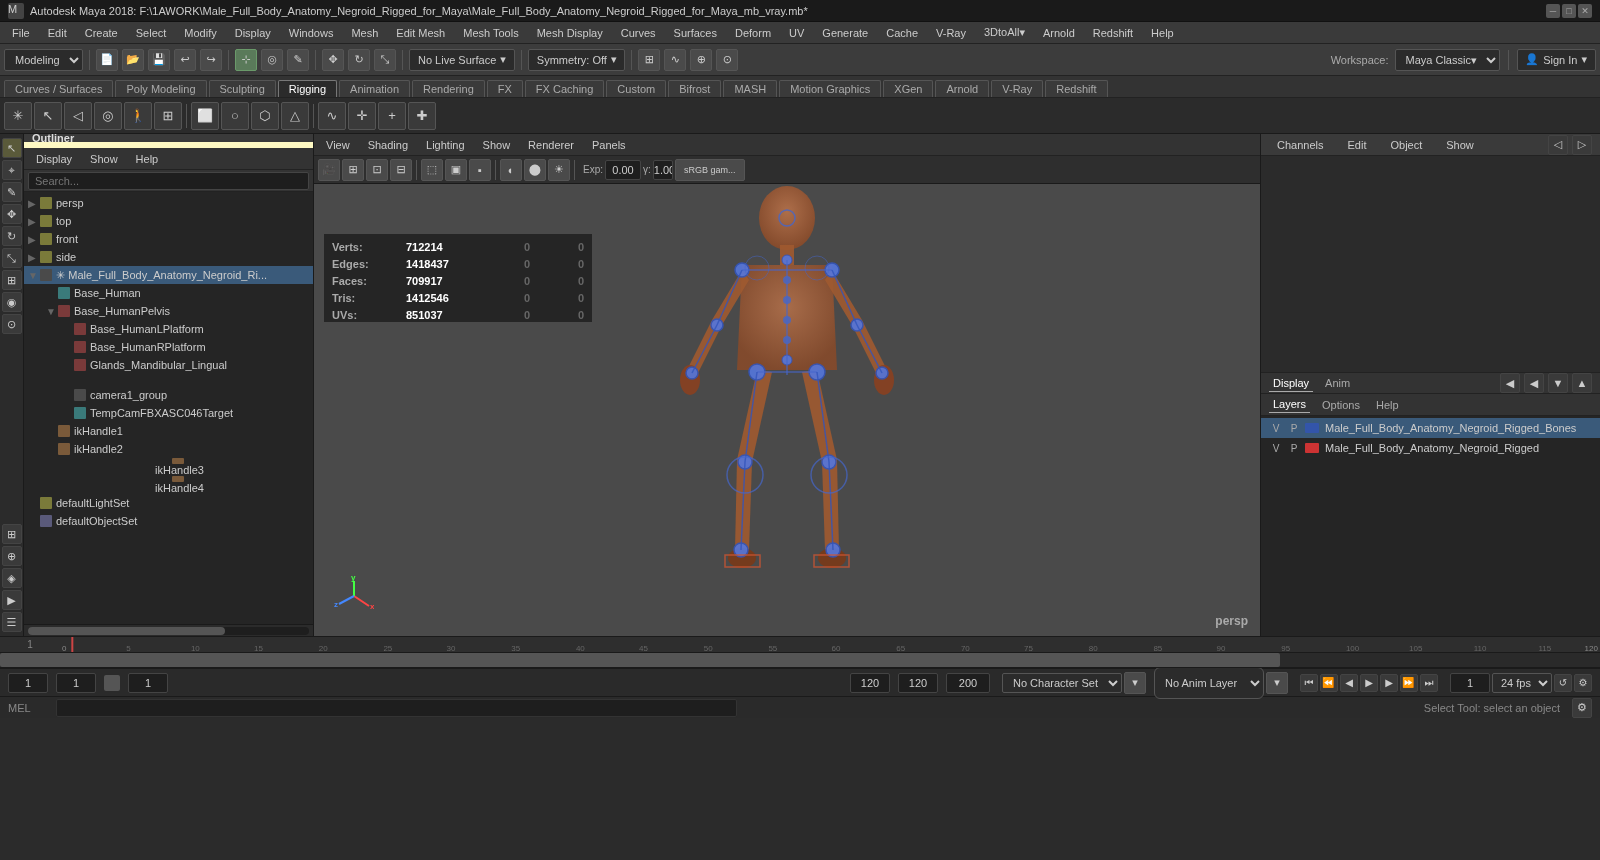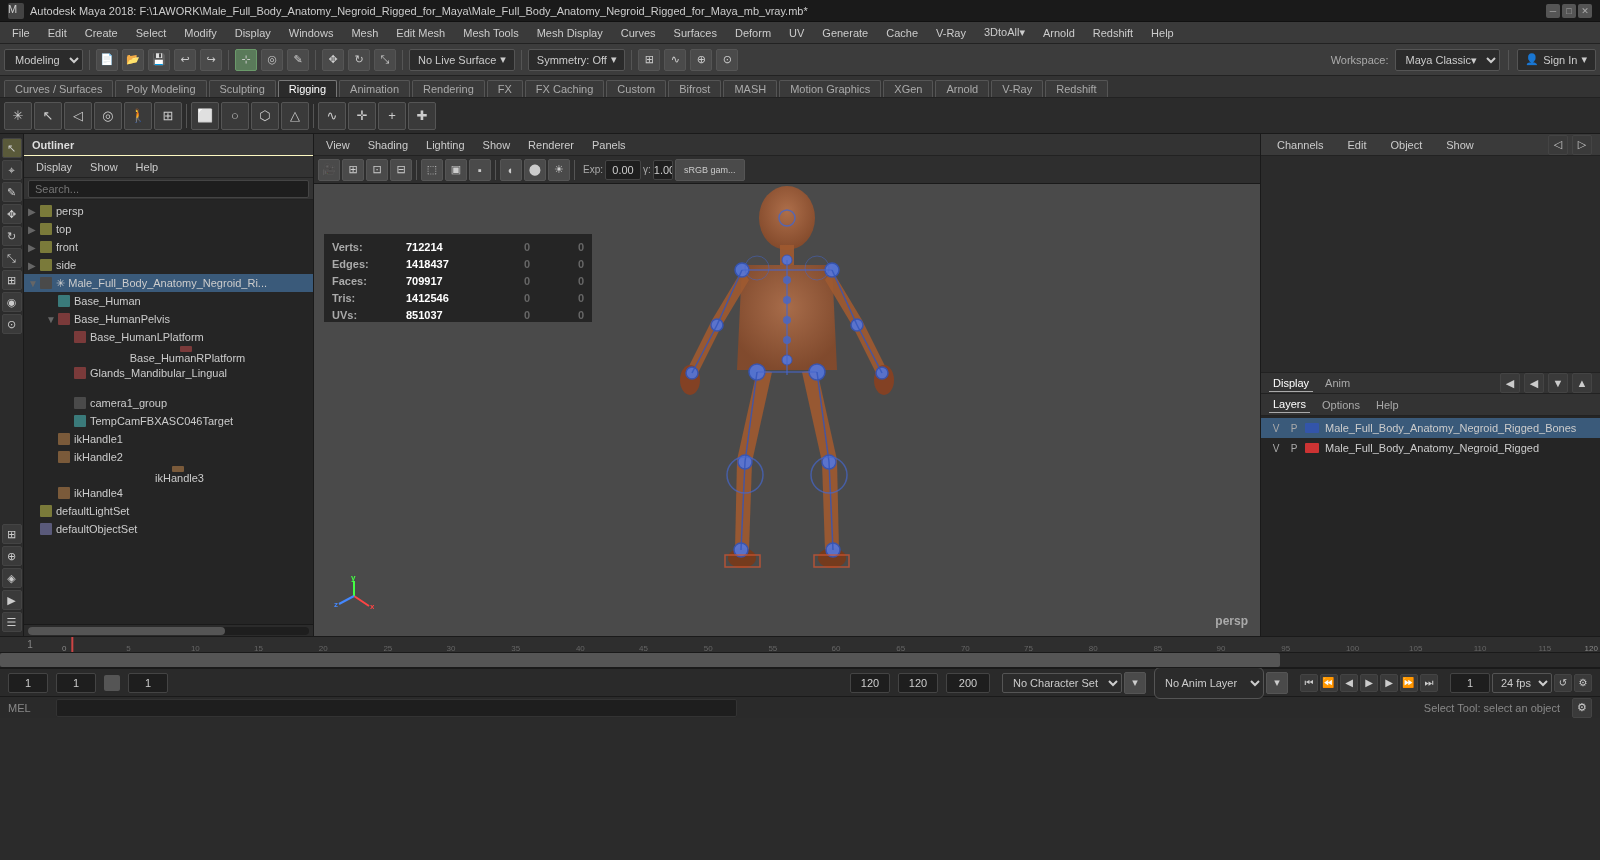--- a/index.html
+++ b/index.html
@@ -179,26 +179,26 @@
 
     
     #left-panel {
       width: 290px;
       background: #252525;
       border-right: 1px solid #1a1a1a;
       display: flex;
       flex-direction: column;
     }
     #outliner-header {
-      height: 22px;
+      height: 14px;
       background: #3a3a3a;
       display: flex;
       align-items: center;
       padding: 0 8px;
-      border-bottom: 1px solid #fef9c3;
+      border-bottom: 6px solid #fef9c3;
     }
     .panel-title { font-size: 11px; color: #ddd; font-weight: bold; }
     #outliner-menu {
       height: 22px;
       background: #333;
       display: flex;
       align-items: center;
       padding: 0 4px;
       gap: 2px;
       border-bottom: 1px solid #222;
@@ -691,21 +691,21 @@
       <div class="tree-item" style="padding-left: 22px;">
         <span class="tree-expand">▼</span>
         <span class="node-icon icon-joint"></span>
         <span>Base_HumanPelvis</span>
       </div>
       <div class="tree-item" style="padding-left: 38px;">
         <span class="tree-expand"></span>
         <span class="node-icon icon-joint"></span>
         <span>Base_HumanLPlatform</span>
       </div>
-      <div class="tree-item" style="padding-left: 38px; flex-direction: column;">
+      <div class="tree-item" style="padding-left: 38px;">
         <span class="tree-expand"></span>
         <span class="node-icon icon-joint"></span>
         <span>Base_HumanRPlatform</span>
       </div>
       <div class="tree-item" style="padding-left: 38px;">
         <span class="tree-expand"></span>
         <span class="node-icon icon-joint"></span>
         <span>Glands_Mandibular_Lingual</span>
       </div>
       <div class="tree-item" style="padding-left: 38px; margin-top: 12px;">
@@ -726,21 +726,21 @@
       <div class="tree-item" style="padding-left: 22px;">
         <span class="tree-expand"></span>
         <span class="node-icon icon-ik"></span>
         <span>ikHandle2</span>
       </div>
       <div class="tree-item" style="padding-left: 22px; flex-direction: column;">
         <span class="tree-expand"></span>
         <span class="node-icon icon-ik"></span>
         <span>ikHandle3</span>
       </div>
-      <div class="tree-item" style="padding-left: 22px;">
+      <div class="tree-item" style="padding-left: 22px; flex-direction: column;">
         <span class="tree-expand"></span>
         <span class="node-icon icon-ik"></span>
         <span>ikHandle4</span>
       </div>
       <div class="tree-item" style="padding-left: 4px;">
         <span class="tree-expand"></span>
         <span class="node-icon icon-light"></span>
         <span>defaultLightSet</span>
       </div>
       <div class="tree-item" style="padding-left: 4px;">

